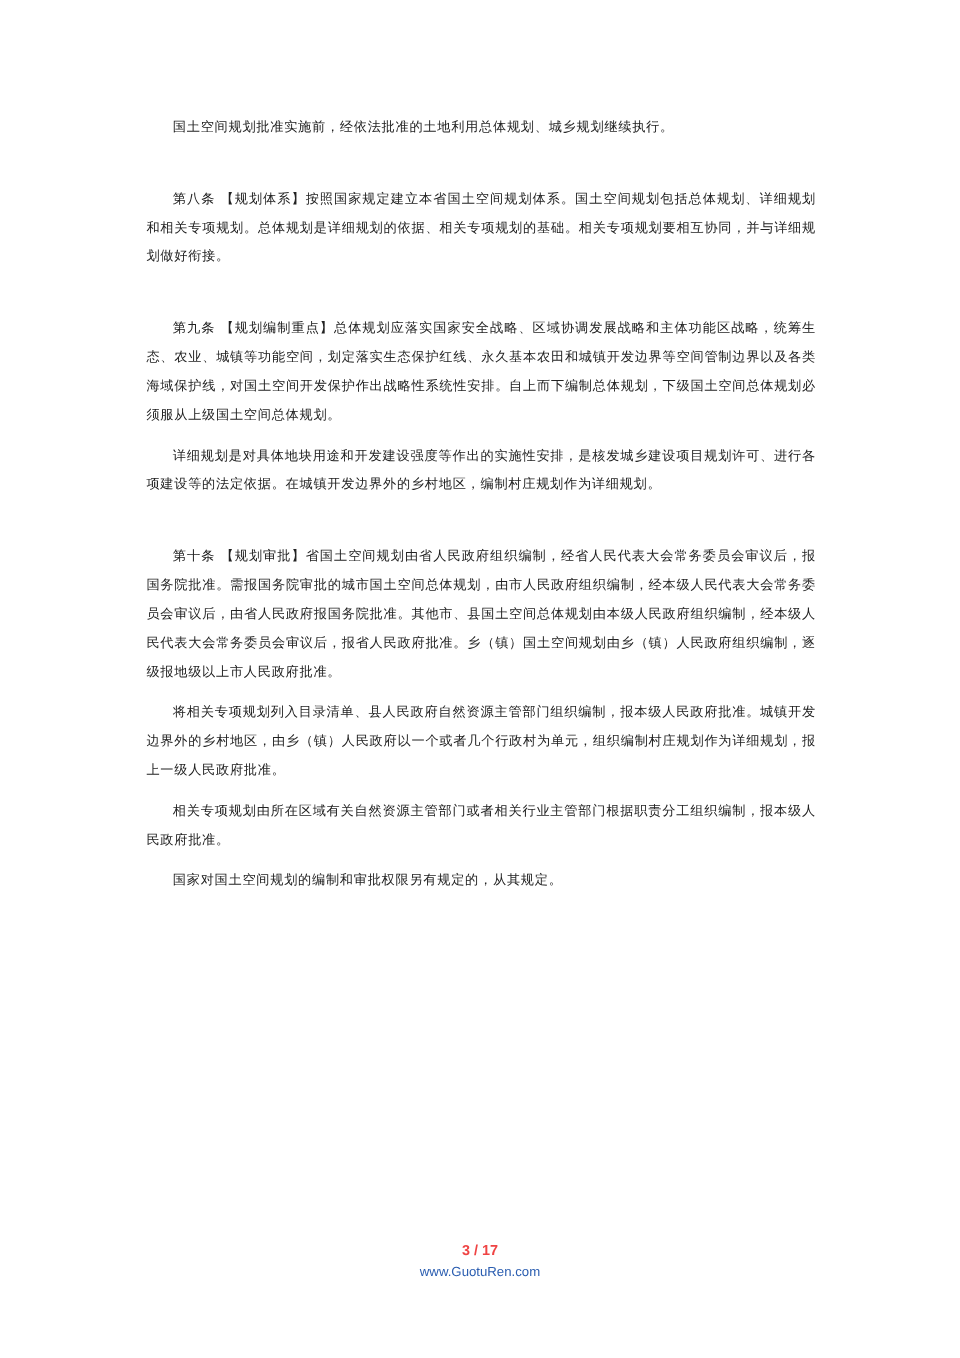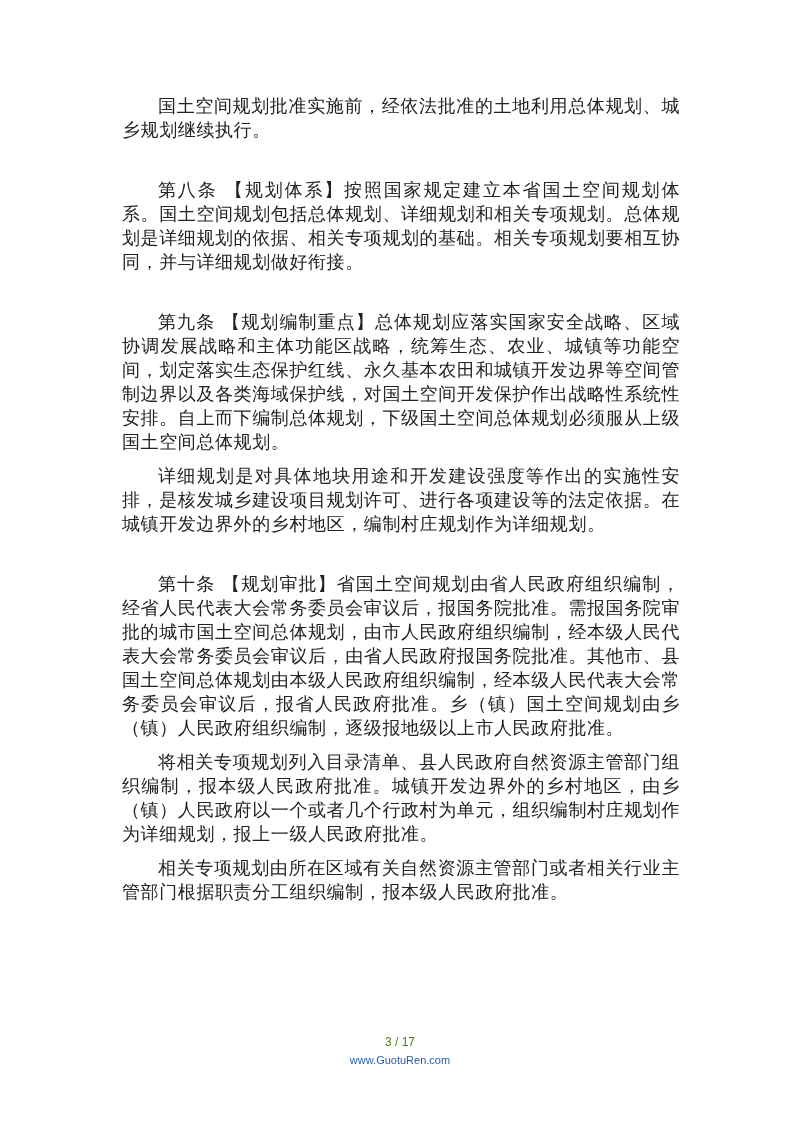--- a/index.html
+++ b/index.html
@@ -1,35 +1,36 @@
 <!DOCTYPE html>
 <html><head>
 <meta charset="utf-8">
 <style>
   html, body { margin: 0; padding: 0; background: #ffffff; }
   body { width: 800px; height: 1132px; position: relative; overflow: hidden;
          font-family: "DejaVu Serif", "Liberation Serif", serif; color: #222; }
   .page { position: absolute; left: 122px; top: 94px; width: 558px; }
-  .para { font-size: 18px; line-height: 24px; margin: 0 0 10px 0; text-indent: 2em;
+  .para { font-size: 11px; line-height: 24px; margin: 0 0 10px 0; text-indent: 2em;
           letter-spacing: 0.6px; text-align: justify; word-break: break-all; }
   .para.article-start { margin-top: 36px; }
   .footer { position: absolute; left: 0; width: 800px; top: 1034px; text-align: center;
             font-family: "Liberation Sans", "DejaVu Sans", sans-serif; }
-  .page-num { font-size: 12px; font-weight: normal; color: #4d7c0f; line-height: 16px; }
+  .page-num { font-size: 12px; font-weight: bold; color: #ef4444; line-height: 16px; }
   .site-link { font-size: 11px; color: #2a5db0; line-height: 16px; }
 </style>
 </head>
 <body>
 
 <div class="page">
   <p class="para">国土空间规划批准实施前，经依法批准的土地利用总体规划、城乡规划继续执行。</p>
   <p class="para article-start">第八条 【规划体系】按照国家规定建立本省国土空间规划体系。国土空间规划包括总体规划、详细规划和相关专项规划。总体规划是详细规划的依据、相关专项规划的基础。相关专项规划要相互协同，并与详细规划做好衔接。</p>
   <p class="para article-start">第九条 【规划编制重点】总体规划应落实国家安全战略、区域协调发展战略和主体功能区战略，统筹生态、农业、城镇等功能空间，划定落实生态保护红线、永久基本农田和城镇开发边界等空间管制边界以及各类海域保护线，对国土空间开发保护作出战略性系统性安排。自上而下编制总体规划，下级国土空间总体规划必须服从上级国土空间总体规划。</p>
   <p class="para">详细规划是对具体地块用途和开发建设强度等作出的实施性安排，是核发城乡建设项目规划许可、进行各项建设等的法定依据。在城镇开发边界外的乡村地区，编制村庄规划作为详细规划。</p>
   <p class="para article-start">第十条 【规划审批】省国土空间规划由省人民政府组织编制，经省人民代表大会常务委员会审议后，报国务院批准。需报国务院审批的城市国土空间总体规划，由市人民政府组织编制，经本级人民代表大会常务委员会审议后，由省人民政府报国务院批准。其他市、县国土空间总体规划由本级人民政府组织编制，经本级人民代表大会常务委员会审议后，报省人民政府批准。乡（镇）国土空间规划由乡（镇）人民政府组织编制，逐级报地级以上市人民政府批准。</p>
   <p class="para">将相关专项规划列入目录清单、县人民政府自然资源主管部门组织编制，报本级人民政府批准。城镇开发边界外的乡村地区，由乡（镇）人民政府以一个或者几个行政村为单元，组织编制村庄规划作为详细规划，报上一级人民政府批准。</p>
   <p class="para">相关专项规划由所在区域有关自然资源主管部门或者相关行业主管部门根据职责分工组织编制，报本级人民政府批准。</p>
+  <p class="para">国家对国土空间规划的编制和审批权限另有规定的，从其规定。</p>
 </div>
 
 <div class="footer">
   <div class="page-num">3 / 17</div>
   <div><a class="site-link">www.GuotuRen.com</a></div>
 </div>
 
 </body></html>

